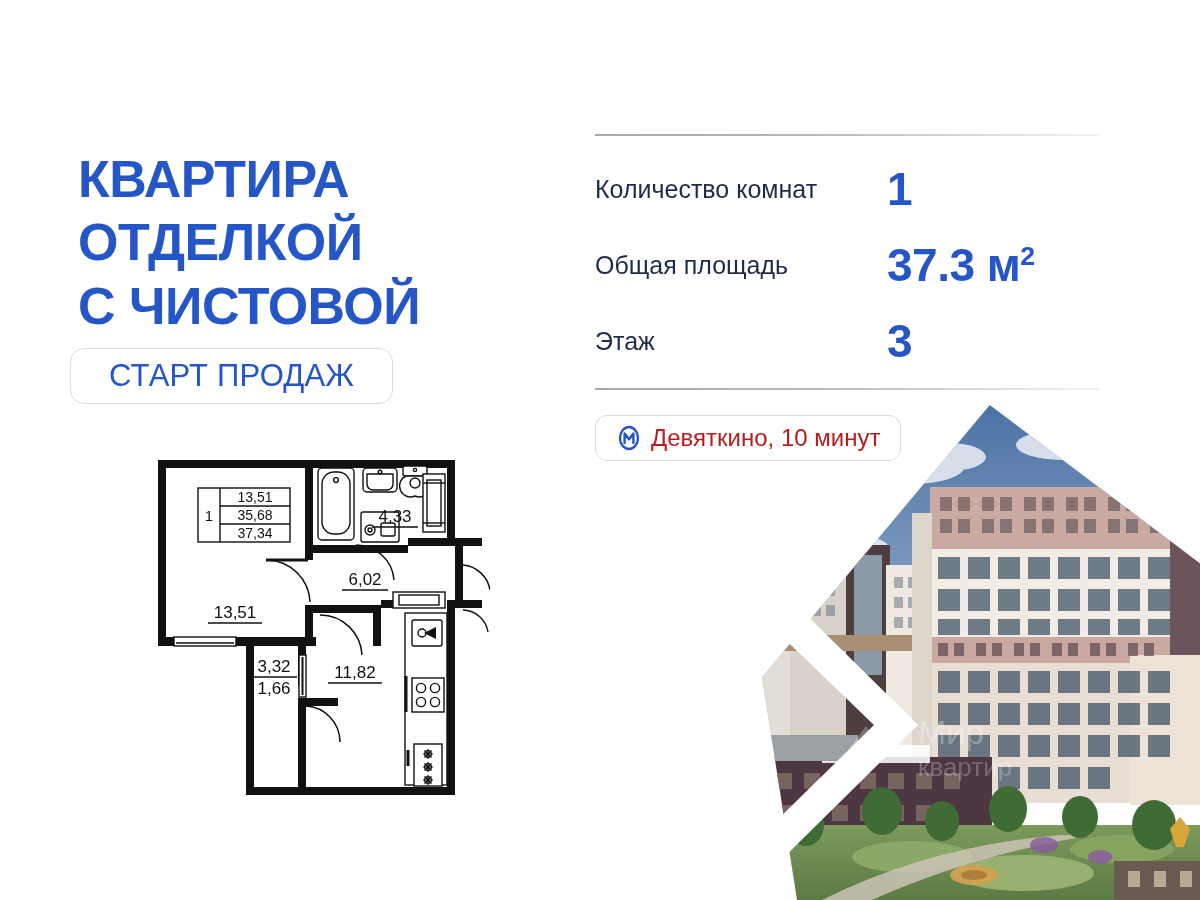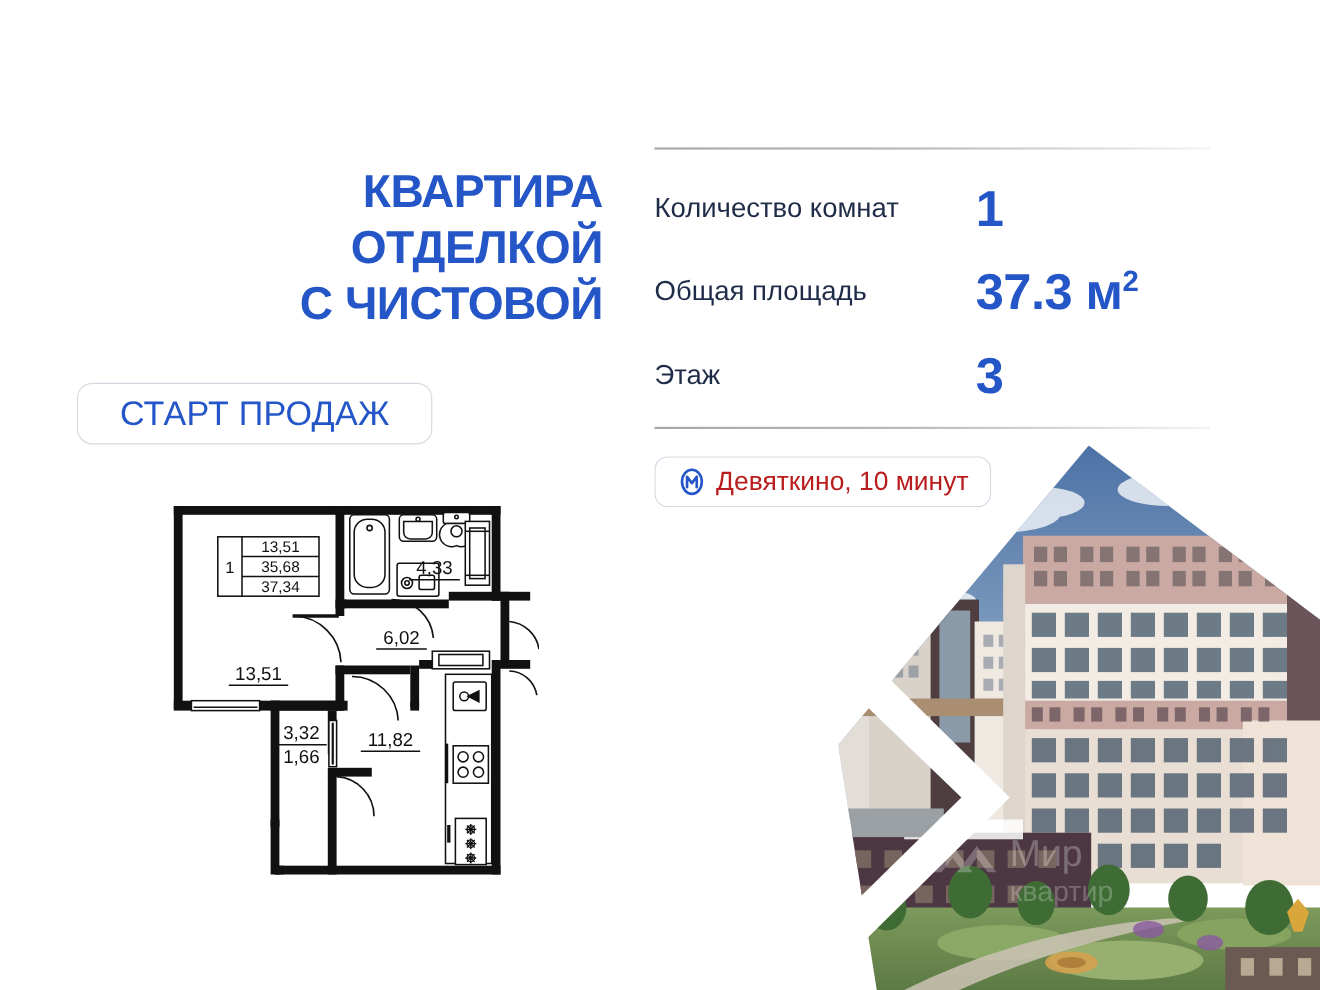--- a/index.html
+++ b/index.html
@@ -10,25 +10,24 @@
     overflow: hidden;
   }
   .page { position: relative; width: 1200px; height: 900px; background:#fff; }
 
   
   .headline {
     position: absolute; left: 78px; top: 148px;
     width: 470px;
     color: #2456c8;
     font-weight: 700;
-    font-size: 42px;
+    font-size: 52px;
     line-height: 1.22;
     letter-spacing: -0.5px;
     text-transform: uppercase;
-    text-align: right;
   }
   .headline .ln { display:block; white-space: nowrap; }
 
   .badge-start {
     position: absolute; left: 70px; top: 348px;
     display: inline-flex; align-items: center; justify-content: center;
     height: 56px; padding: 0 38px;
     border: 1.5px solid #d4d9e2; border-radius: 14px;
     background: #fff;
     color: #2456c8; font-size: 31px; font-weight: 400; letter-spacing: .2px;
@@ -80,21 +79,21 @@
     overflow: hidden;
     -webkit-clip-path: polygon(52% 0%, 100% 32%, 100% 100%, 100% 100%, 8% 100%, 0% 55%);
     clip-path: polygon(52% 0%, 100% 32%, 100% 100%, 100% 100%, 8% 100%, 0% 55%);
   }
   .photo svg { display:block; }
   .chevron {
     position: absolute; left: 762px; top: 405px;
     width: 438px; height: 495px; pointer-events: none;
   }
   .watermark {
-    position: absolute; left: 840px; top: 735px;
+    position: absolute; left: 840px; top: 692px;
     width: 240px; height: 100px;
     opacity: .30; pointer-events: none;
   }
 </style>
 </head>
 <body>
 
 <div class="page">
 
   <div class="headline">

